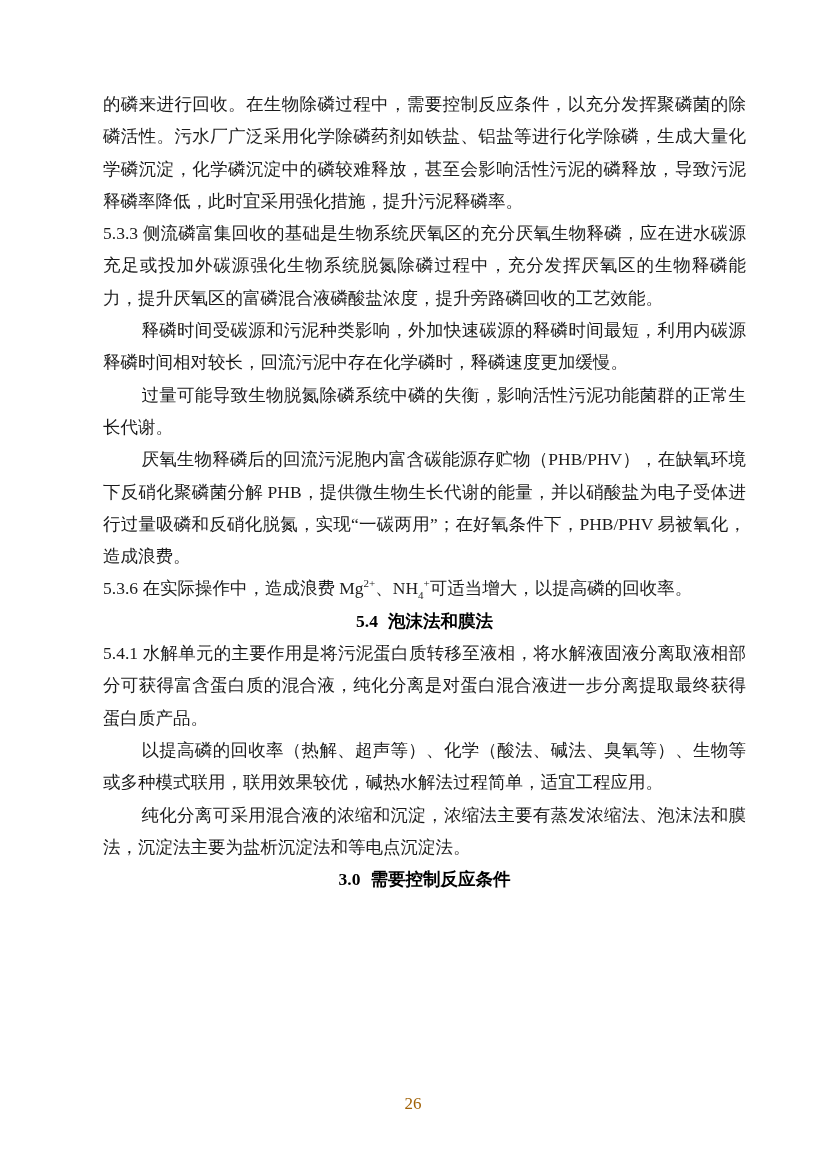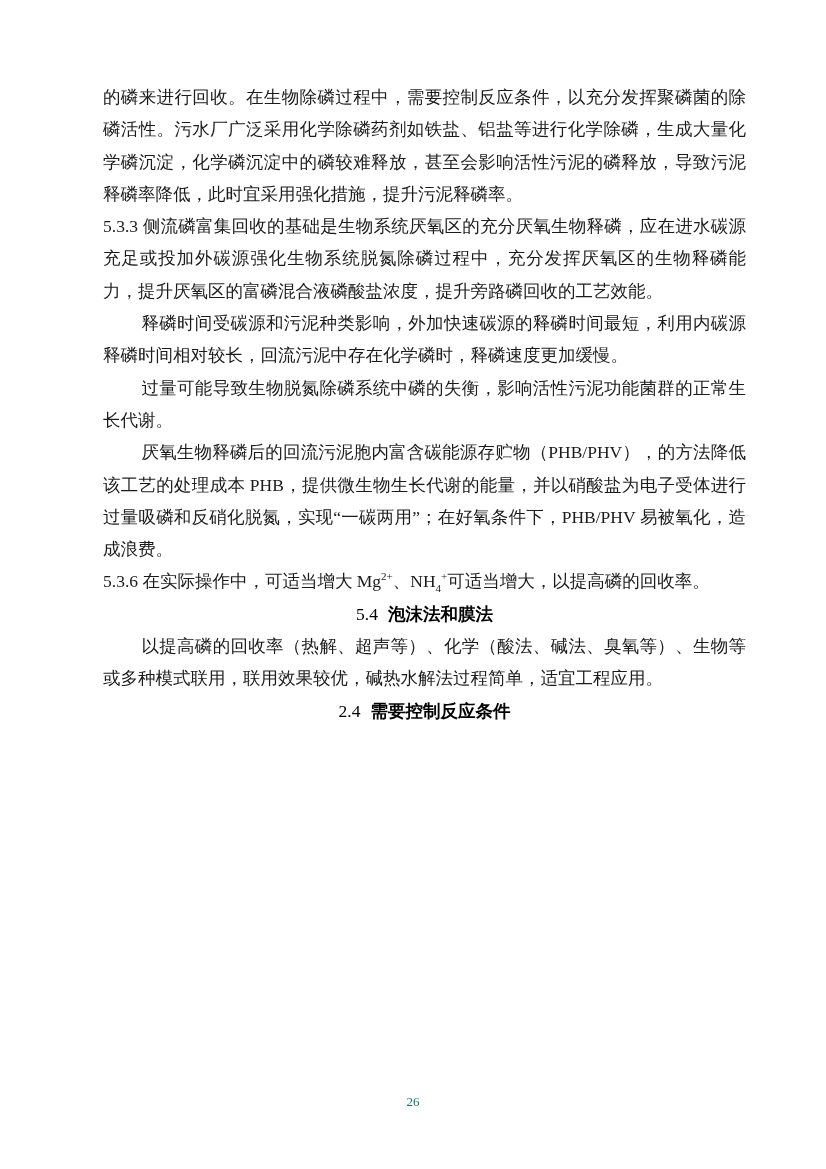--- a/index.html
+++ b/index.html
@@ -13,21 +13,21 @@
     height: 1169px;
     margin: 0 auto;
     background: #ffffff;
     font-family: "Liberation Serif", "DejaVu Serif", serif;
     color: #1b1b1b;
     overflow: hidden;
   }
   .content {
     position: absolute;
     left: 103px;
-    top: 81px;
+    top: 88px;
     width: 643px;
     font-size: 17.5px;
     line-height: 32.3px;
     text-align: justify;
     text-justify: inter-ideograph;
   }
   .para {
     margin: 0;
   }
   .indent {
@@ -37,62 +37,64 @@
     margin: 0;
     font-family: "Liberation Sans", "DejaVu Sans", sans-serif;
     font-weight: bold;
     font-size: 17.5px;
     line-height: 32.3px;
     text-align: center;
     color: #000000;
   }
   .heading .heading-num {
     font-family: "Liberation Serif", "DejaVu Serif", serif;
-    font-weight: normal;
+    font-weight: bold;
     margin-right: 10px;
     text-align: center;
   }
   sup, sub {
     font-size: 11px;
     line-height: 0;
   }
   .page-number {
     position: absolute;
     top: 1094px;
     left: 0;
     width: 100%;
     text-align: center;
-    font-size: 13px;
-    color: #0f766e;
+    font-size: 17px;
+    color: #a16207;
   }
 </style>
 </head>
 <body>
 
 <div class="page">
   <div class="content">
 
     <p class="para">的磷来进行回收。在生物除磷过程中，需要控制反应条件，以充分发挥聚磷菌的除磷活性。污水厂广泛采用化学除磷药剂如铁盐、铝盐等进行化学除磷，生成大量化学磷沉淀，化学磷沉淀中的磷较难释放，甚至会影响活性污泥的磷释放，导致污泥释磷率降低，此时宜采用强化措施，提升污泥释磷率。</p>
 
     <p class="para">5.3.3 侧流磷富集回收的基础是生物系统厌氧区的充分厌氧生物释磷，应在进水碳源充足或投加外碳源强化生物系统脱氮除磷过程中，充分发挥厌氧区的生物释磷能力，提升厌氧区的富磷混合液磷酸盐浓度，提升旁路磷回收的工艺效能。</p>
 
     <p class="para indent">释磷时间受碳源和污泥种类影响，外加快速碳源的释磷时间最短，利用内碳源释磷时间相对较长，回流污泥中存在化学磷时，释磷速度更加缓慢。</p>
 
     <p class="para indent">过量可能导致生物脱氮除磷系统中磷的失衡，影响活性污泥功能菌群的正常生长代谢。</p>
 
-    <p class="para indent">厌氧生物释磷后的回流污泥胞内富含碳能源存贮物（PHB/PHV），的方法降低该工艺的处理成本 PHB，提供微生物生长代谢的能量，并以硝酸盐为电子受体进行过量吸磷和反硝化脱氮，实现“一碳两用”；在好氧条件下，PHB/PHV 易被氧化，造成浪费。</p>
+    <p class="para indent">厌氧生物释磷后的回流污泥胞内富含碳能源存贮物（PHB/PHV），在缺氧环境下反硝化聚磷菌分解 PHB，提供微生物生长代谢的能量，并以硝酸盐为电子受体进行过量吸磷和反硝化脱氮，实现“一碳两用”；在好氧条件下，PHB/PHV 易被氧化，造成浪费。</p>
 
-    <p class="para"><span>5.3.6 在实际操作中，可适当增大 Mg</span><sup>2+</sup><span>、NH</span><sub>4</sub><sup>+</sup><span>可适当增大，以提高磷的回收率。</span></p>
+    <p class="para"><span>5.3.6 在实际操作中，造成浪费 Mg</span><sup>2+</sup><span>、NH</span><sub>4</sub><sup>+</sup><span>可适当增大，以提高磷的回收率。</span></p>
 
 
     <h3 class="heading"><span class="heading-num">5.4</span><span>泡沫法和膜法</span></h3>
 
+    <p class="para">5.4.1 水解单元的主要作用是将污泥蛋白质转移至液相，将水解液固液分离取液相部分可获得富含蛋白质的混合液，纯化分离是对蛋白混合液进一步分离提取最终获得蛋白质产品。</p>
 
     <p class="para indent">以提高磷的回收率（热解、超声等）、化学（酸法、碱法、臭氧等）、生物等或多种模式联用，联用效果较优，碱热水解法过程简单，适宜工程应用。</p>
 
+    <p class="para indent">纯化分离可采用混合液的浓缩和沉淀，浓缩法主要有蒸发浓缩法、泡沫法和膜法，沉淀法主要为盐析沉淀法和等电点沉淀法。</p>
 
-    <h3 class="heading"><span class="heading-num">2.4</span><span>需要控制反应条件</span></h3>
+    <h3 class="heading"><span class="heading-num">3.0</span><span>需要控制反应条件</span></h3>
 
 
   </div>
 
   <div class="page-number">26</div>
 </div>
 
 </body></html>

